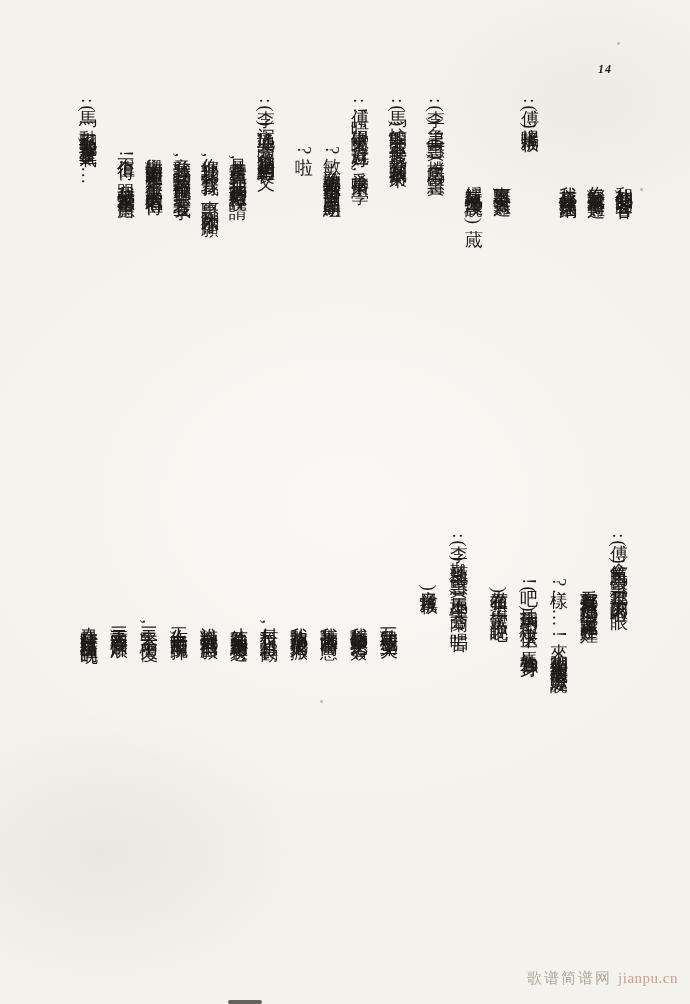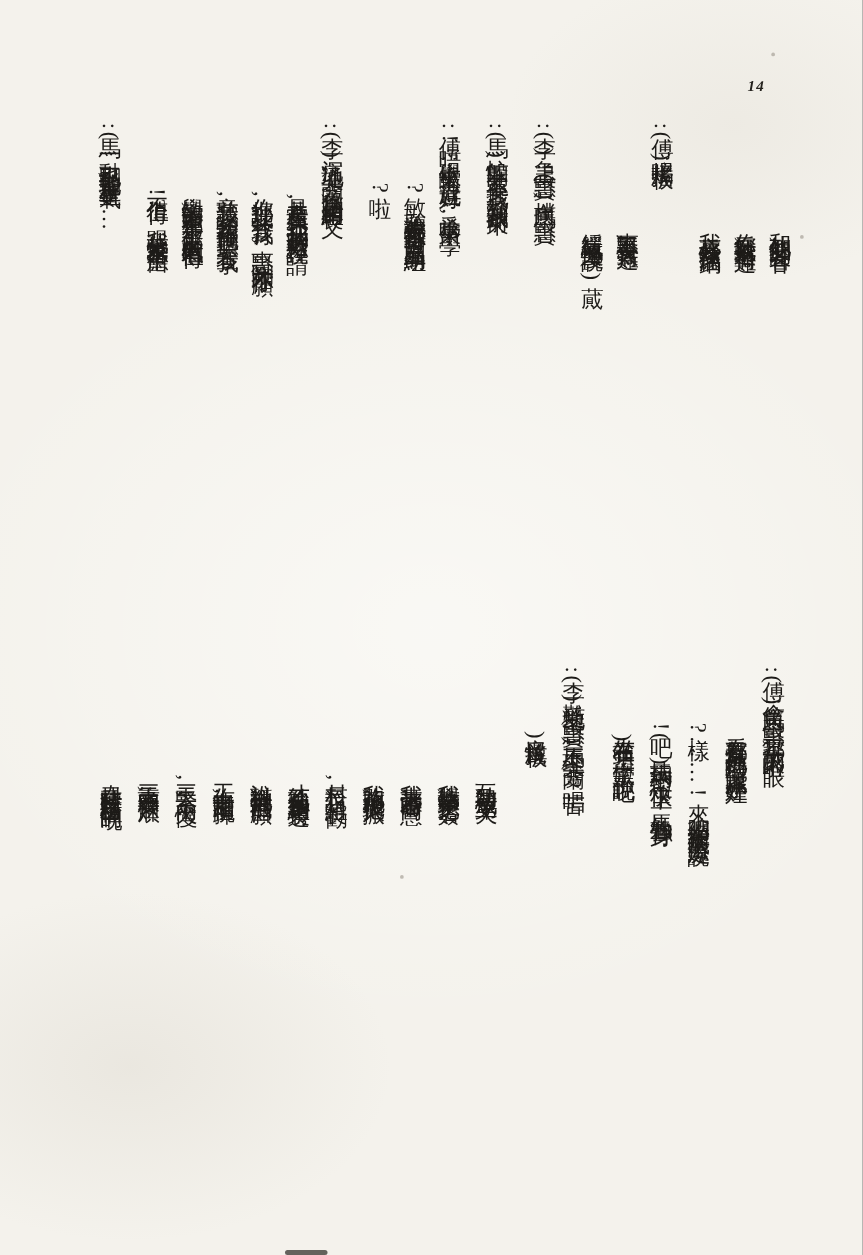--- a/index.html
+++ b/index.html
@@ -93,18 +93,21 @@
       <p class="col" style="padding-top: 82px;">我跑前跑後把人搬;</p>
       <p class="col" style="padding-top: 82px;">村長說,組長勸,</p>
       <p class="col" style="padding-top: 82px;">才勉強參加到組裏邊●</p>
       <p class="col" style="padding-top: 82px;">誰料他到底不自願,</p>
       <p class="col" style="padding-top: 82px;">工作中老是胡跳彈,</p>
       <p class="col" style="padding-top: 82px;">三天緊,兩天慢,</p>
       <p class="col" style="padding-top: 82px;">三天兩頭要麻煩;</p>
       <p class="col" style="padding-top: 82px;">春耕時嫁給自己種的晚,</p>
     </div>
 
+  <div class="watermark">
+    <span>歌谱简谱网</span><span class="wm-url">jianpu.cn</span>
+  </div>
 
   <div class="smudge"></div>
   <div class="speck s1"></div>
   <div class="speck s2"></div>
   <div class="speck s3"></div>
 </div>
 
 </body></html>

